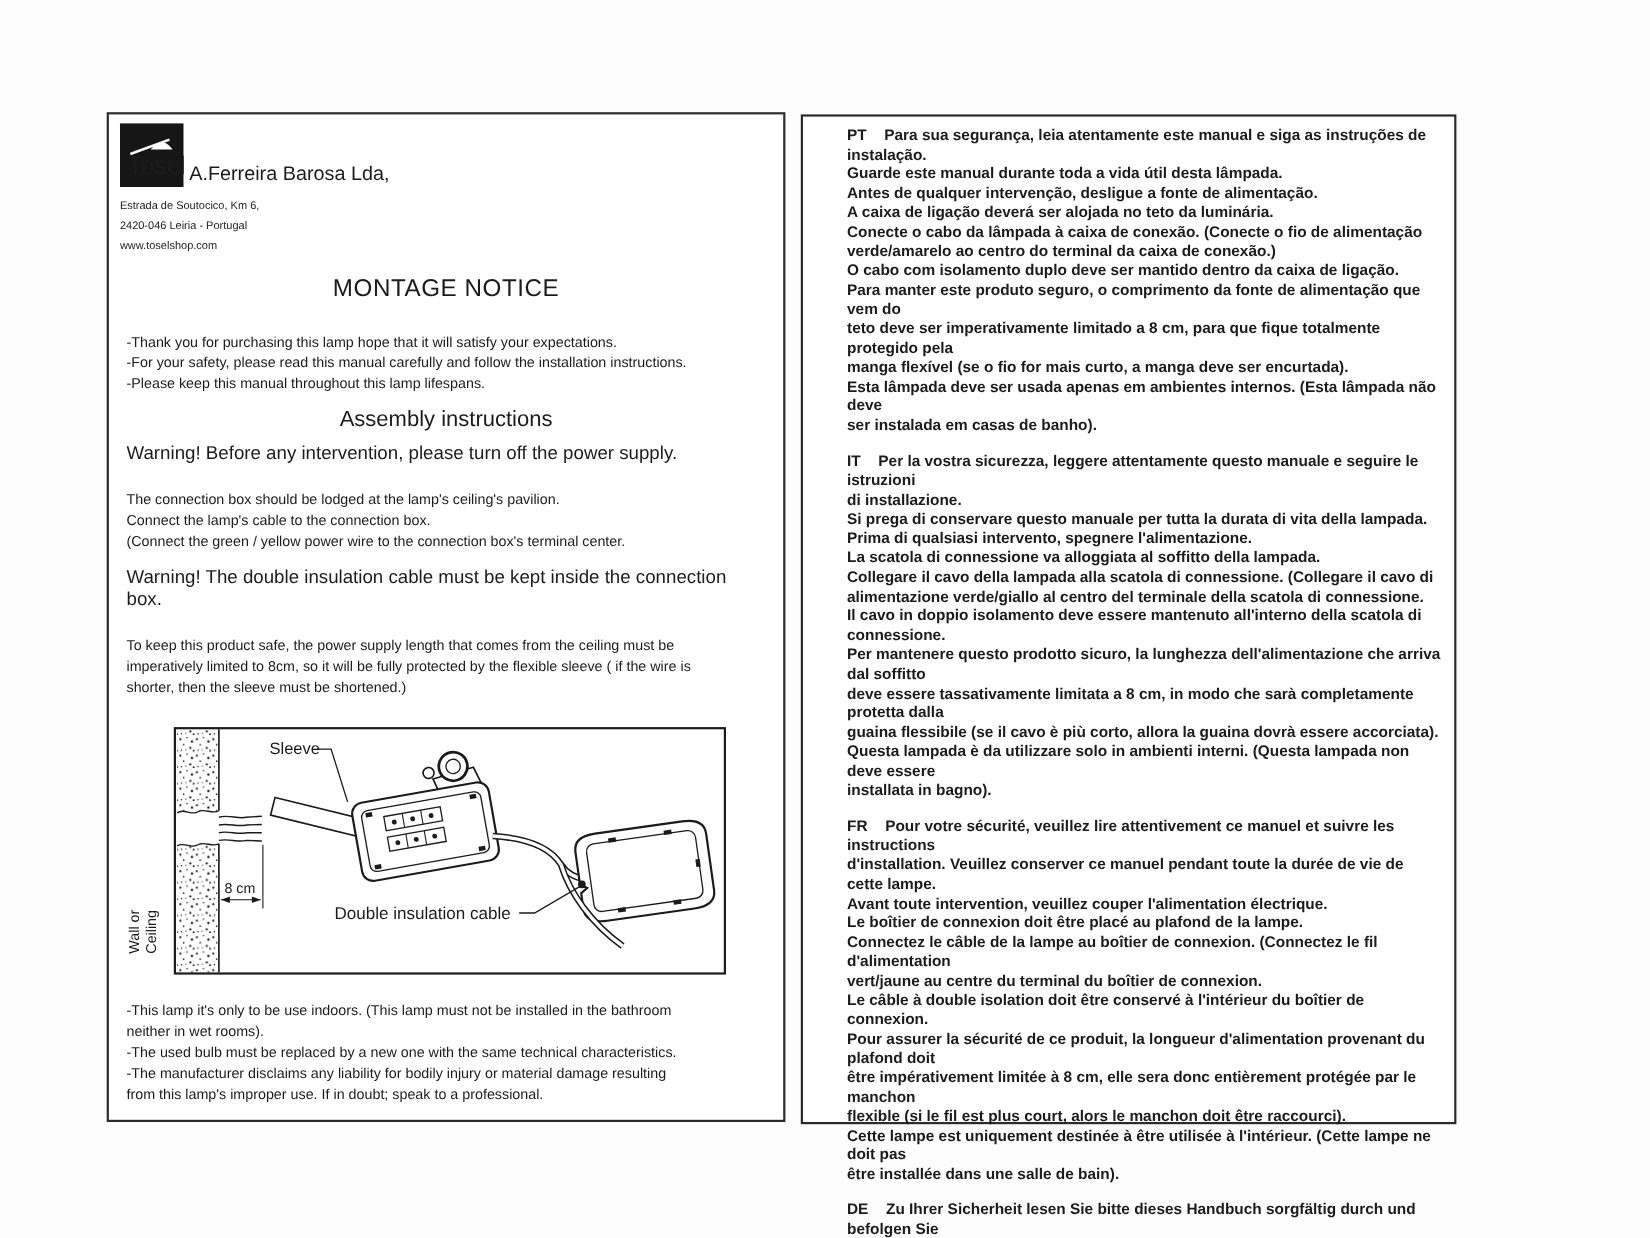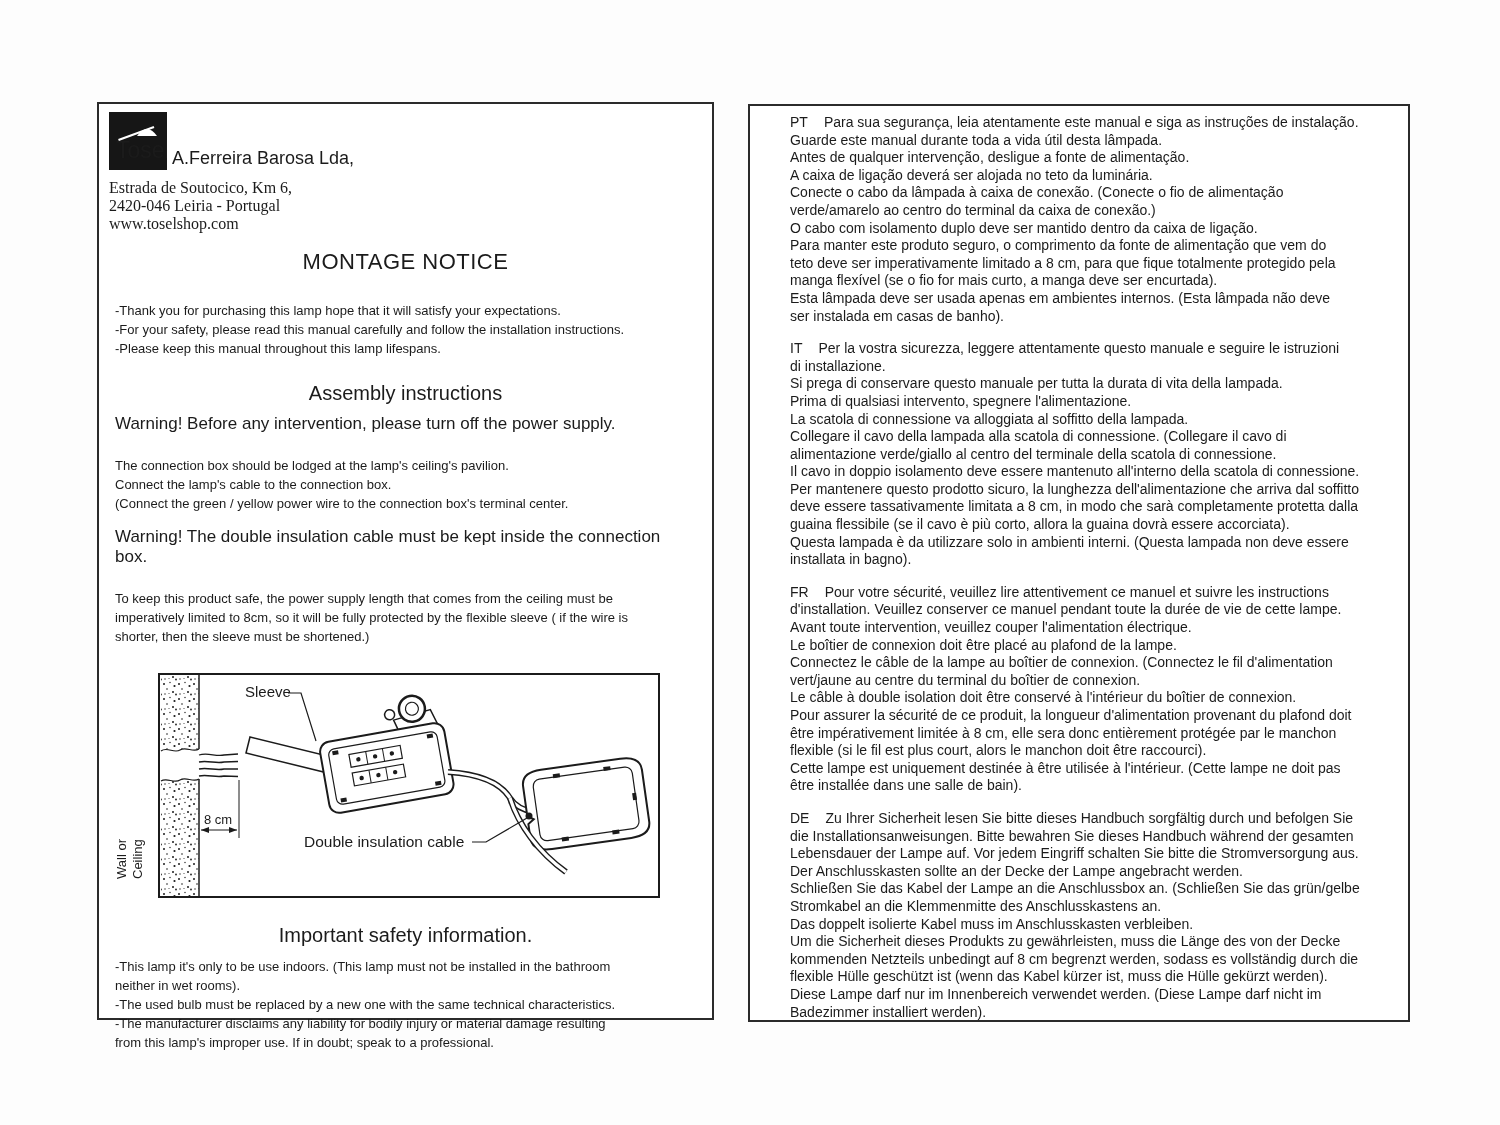--- a/index.html
+++ b/index.html
@@ -7,34 +7,34 @@
     width:1500px; height:1125px; position:relative;
     background:#fdfdfd; color:#1b1b1b;
     font-family:"Liberation Sans", sans-serif;
     -webkit-font-smoothing:antialiased;
   }
   .panel {
     position:absolute; background:#fff;
     border:2px solid #2b2b2b; box-sizing:border-box;
   }
   #left-panel  { left:97px;  top:102px; width:617px; height:918px; padding:8px 16px; }
-  #right-panel { left:748px; top:104px; width:662px; height:918px; padding:8px 12px 8px 40px; }
+  #right-panel { left:728px; top:104px; width:596px; height:918px; padding:8px 12px 8px 40px;font-weight:bold; }
 
   .pre { white-space:pre-line; }
 
   
   .logo-row { display:flex; align-items:flex-end; margin-left:-6px; }
   .logo-box { width:58px; height:58px; flex:0 0 auto; }
   .company-name { font-size:18px; margin-left:5px; margin-bottom:1px; }
-  .addr { font-size:16px; line-height:18px; margin:9px 0 0 -6px;font-family:Liberation Serif, serif; }
+  .addr { font-size:10px; line-height:18px; margin:9px 0 0 -6px; }
   .doc-title { text-align:center; font-size:22px; letter-spacing:0.5px; margin-top:16px; }
   .doc-subtitle { text-align:center; font-size:16px; font-weight:bold; margin-top:20px; }
   .body-txt { font-size:13px; line-height:19px; }
   .intro { margin-top:26px; }
-  .sec-heading { text-align:center; font-size:20px; margin-top:24px; }
+  .sec-heading { text-align:center; font-size:20px; margin-top:12px; }
   .warn { font-weight:normal; font-size:17px; margin-top:9px; }
   .para { margin-top:22px; }
   .warn2 { margin-top:14px; }
   .diagram-wrap { margin:20px 0 0 -13px; }
   .safety-heading { margin-top:14px; }
   .safety-body { margin-top:10px; }
 
   
   .sec { font-size:14px; line-height:17.6px; margin:0 0 15px 0; }
   .sec:last-child { margin-bottom:0; }
@@ -174,21 +174,20 @@
         <path class="ln" d="M408,132 C416,158 436,186 464,206" stroke-width="6"></path>
         <path d="M408,132 C416,158 436,186 464,206" stroke="#fff" stroke-width="3.2" fill="none"></path>
       </g>
 
       <text x="202" y="181" font-size="15.5">Double insulation cable</text>
       <polyline class="ln" points="370,176 384,176 425,152" stroke-width="1.2"></polyline>
       <circle cx="427" cy="150" r="3.5" fill="#1b1b1b"></circle>
     </svg>
   </div>
 
-  <div class="sec-heading safety-heading">Important safety information.</div>
   <div class="body-txt pre safety-body">-This lamp it's only to be use indoors. (This lamp must not be installed in the bathroom
 neither in wet rooms).
 -The used bulb must be replaced by a new one with the same technical characteristics.
 -The manufacturer disclaims any liability for bodily injury or material damage resulting
 from this lamp's improper use. If in doubt; speak to a professional.</div>
 </div>
 
 <div class="panel" id="right-panel">
 
   <p class="sec"><span class="lang-code">PT</span><span class="pre">Para sua segurança, leia atentamente este manual e siga as instruções de instalação.

